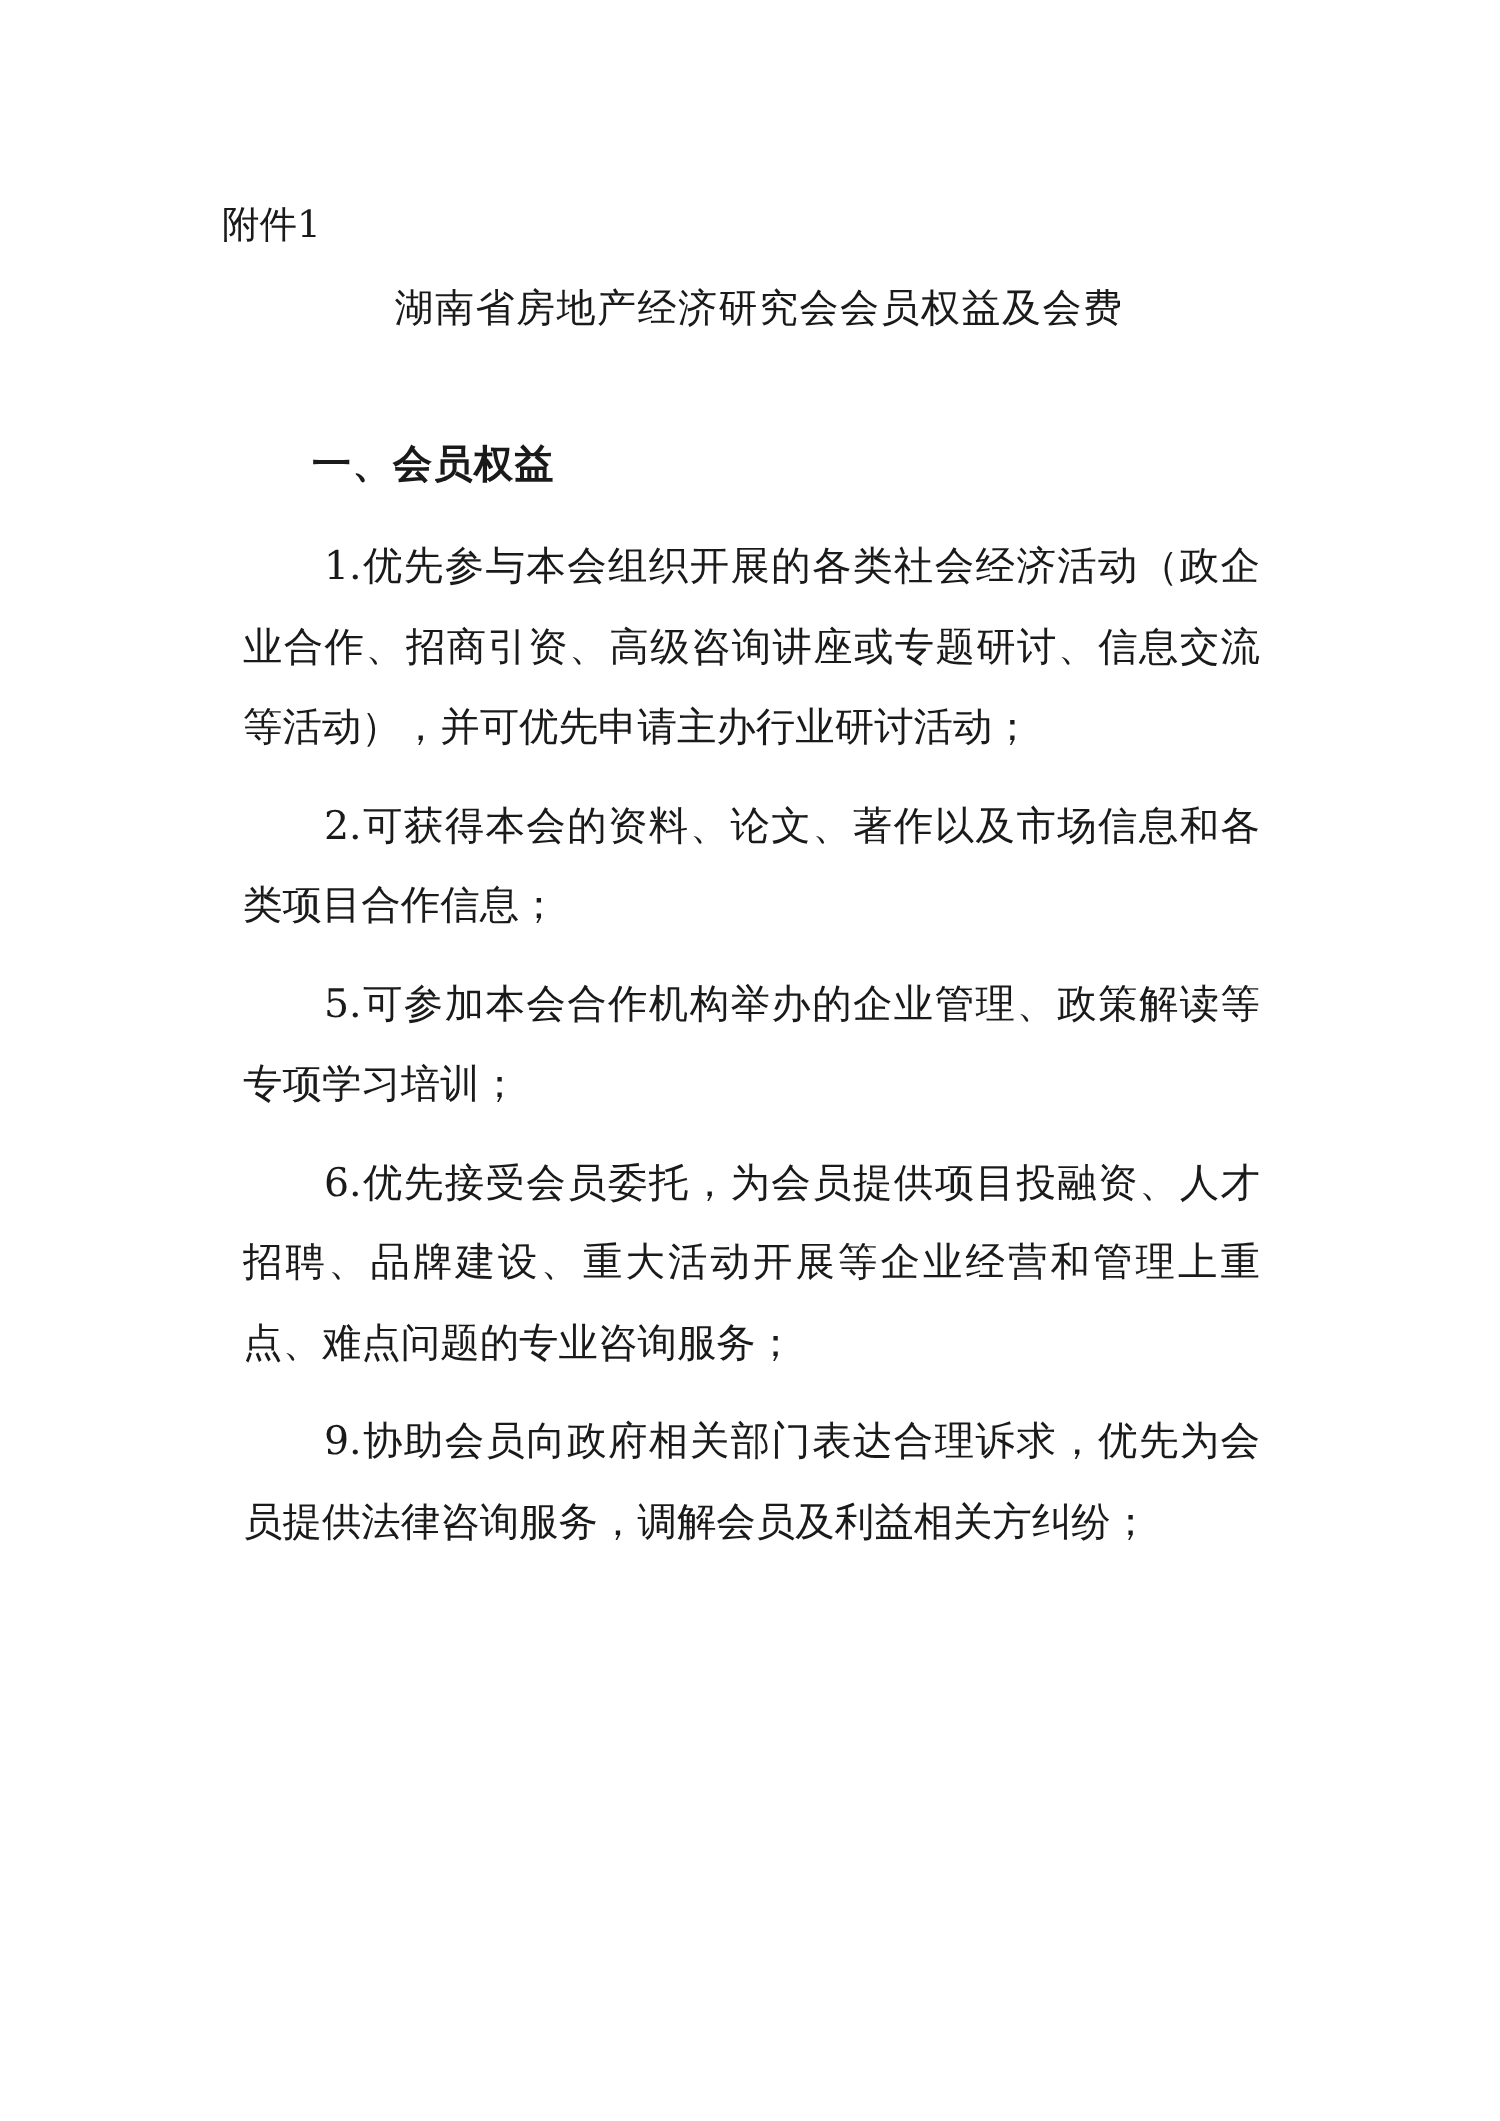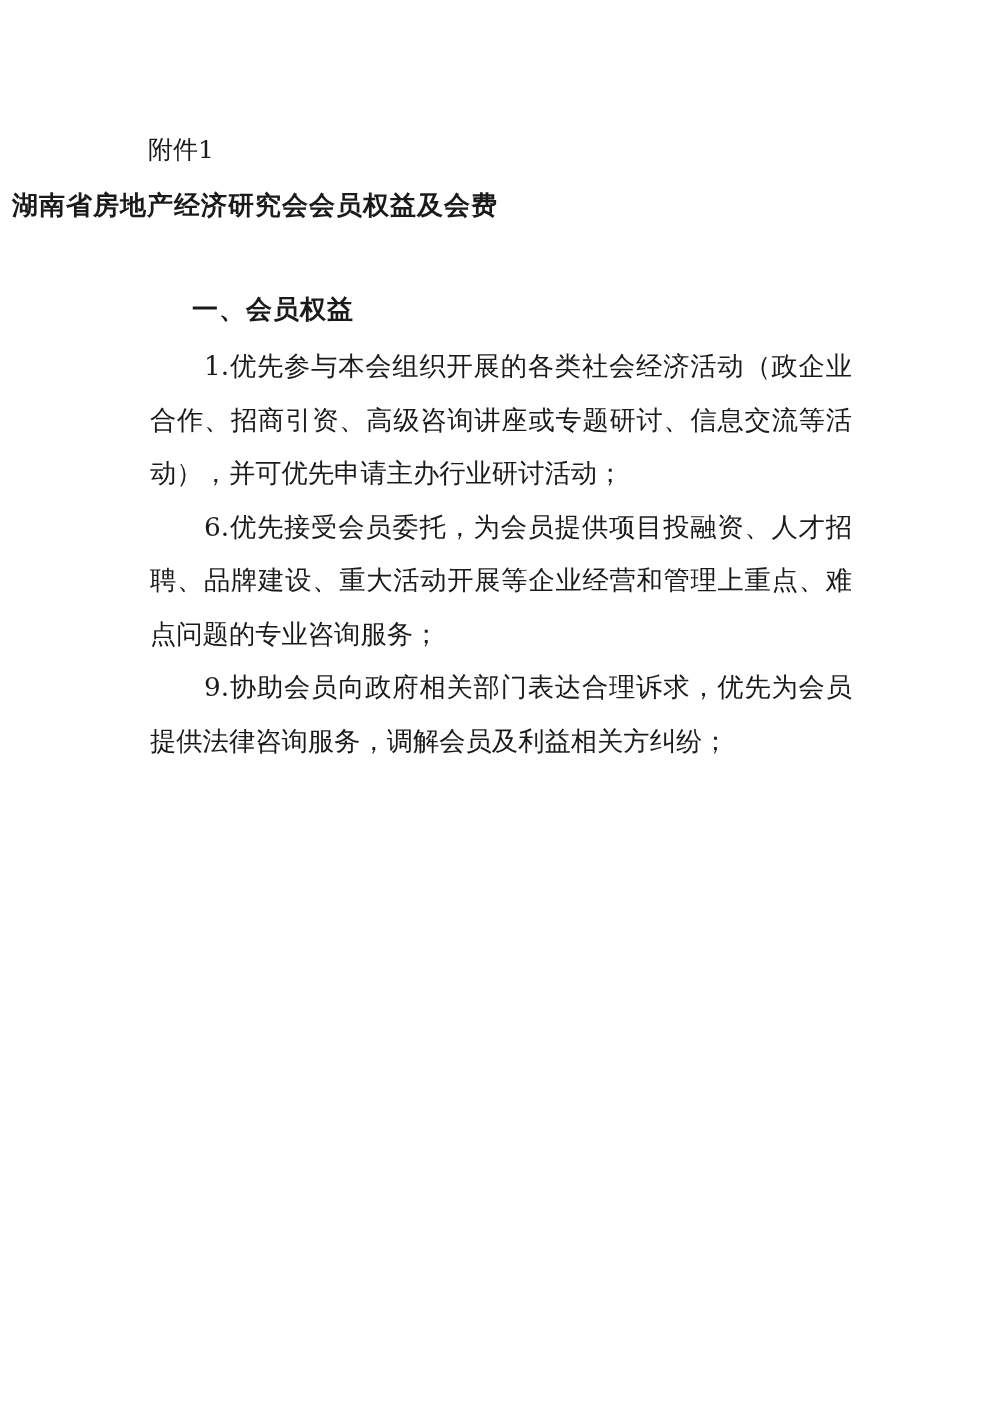--- a/index.html
+++ b/index.html
@@ -1,31 +1,33 @@
 <!DOCTYPE html>
 <html><head>
 <meta charset="utf-8">
 <style>
   html, body { margin: 0; padding: 0; background: #ffffff; }
   body { width: 1000px; height: 1414px; position: relative; overflow: hidden;
          font-family: "DejaVu Serif", "Liberation Serif", serif; color: #1a1a1a; }
   .page { position: absolute; left: 0; top: 0; width: 1000px; height: 1414px; }
   .attach { position: absolute; left: 148px; top: 133px; font-size: 25px; letter-spacing: 0px; }
-  .title { position: absolute; left: 0; width: 1000px; top: 188px; text-align: left;
-           font-size: 26px; font-weight: bold; letter-spacing: 1px; padding-left: 12px; box-sizing: border-box;}
-  .section { position: absolute; left: 192px; top: 292px; font-size: 26px; font-weight: bold; letter-spacing: 1px; }
+  .title { position: absolute; left: 0; width: 1000px; top: 188px; text-align: center;
+           font-size: 26px; font-weight: normal; letter-spacing: 1px; padding-left: 12px; box-sizing: border-box;}
+  .section { position: absolute; left: 208px; top: 292px; font-size: 26px; font-weight: bold; letter-spacing: 1px; }
   .body { position: absolute; left: 150px; top: 340px; width: 702px; font-size: 26.3px;
           line-height: 53.5px; text-align: justify; }
-  .para { margin: 0; text-indent: 54px; text-align: justify; text-align-last: left; }
+  .para { margin: 12px; text-indent: 54px; text-align: justify; text-align-last: left; }
 </style>
 </head>
 <body>
 
 <div class="page">
   <div class="attach">附件1</div>
   <div class="title">湖南省房地产经济研究会会员权益及会费</div>
   <div class="section">一、会员权益</div>
   <div class="body">
     <p class="para">1.优先参与本会组织开展的各类社会经济活动（政企业合作、招商引资、高级咨询讲座或专题研讨、信息交流等活动），并可优先申请主办行业研讨活动；</p>
+    <p class="para">2.可获得本会的资料、论文、著作以及市场信息和各类项目合作信息；</p>
+    <p class="para">5.可参加本会合作机构举办的企业管理、政策解读等专项学习培训；</p>
     <p class="para">6.优先接受会员委托，为会员提供项目投融资、人才招聘、品牌建设、重大活动开展等企业经营和管理上重点、难点问题的专业咨询服务；</p>
     <p class="para">9.协助会员向政府相关部门表达合理诉求，优先为会员提供法律咨询服务，调解会员及利益相关方纠纷；</p>
   </div>
 </div>
 
 </body></html>

